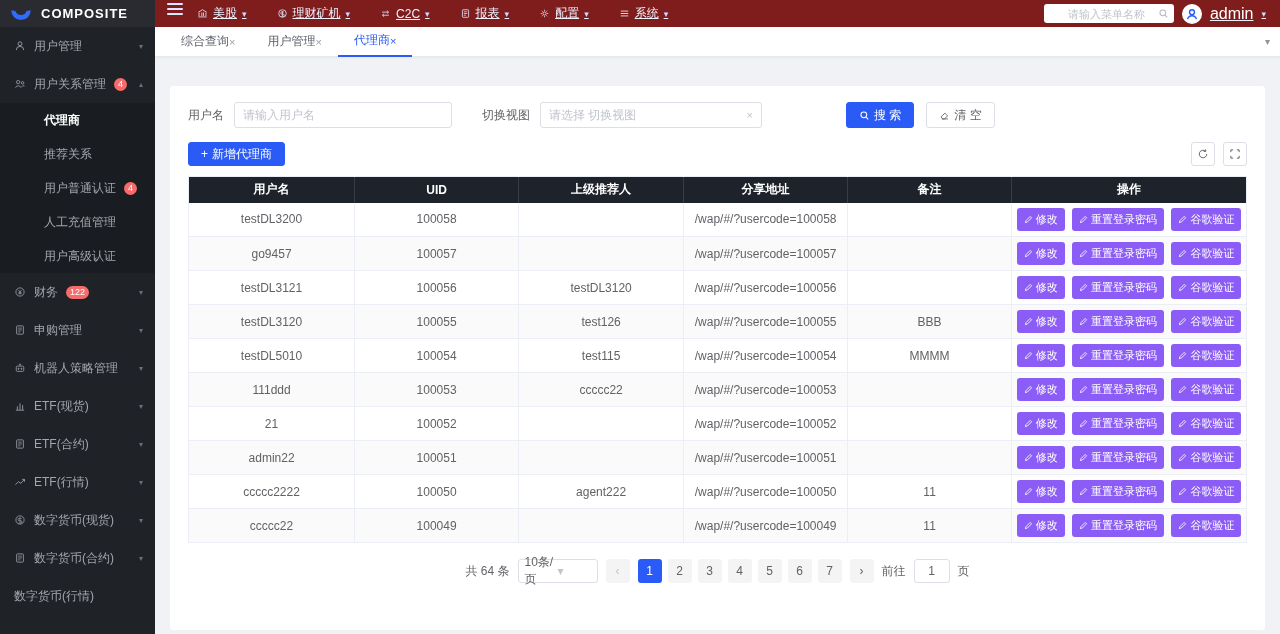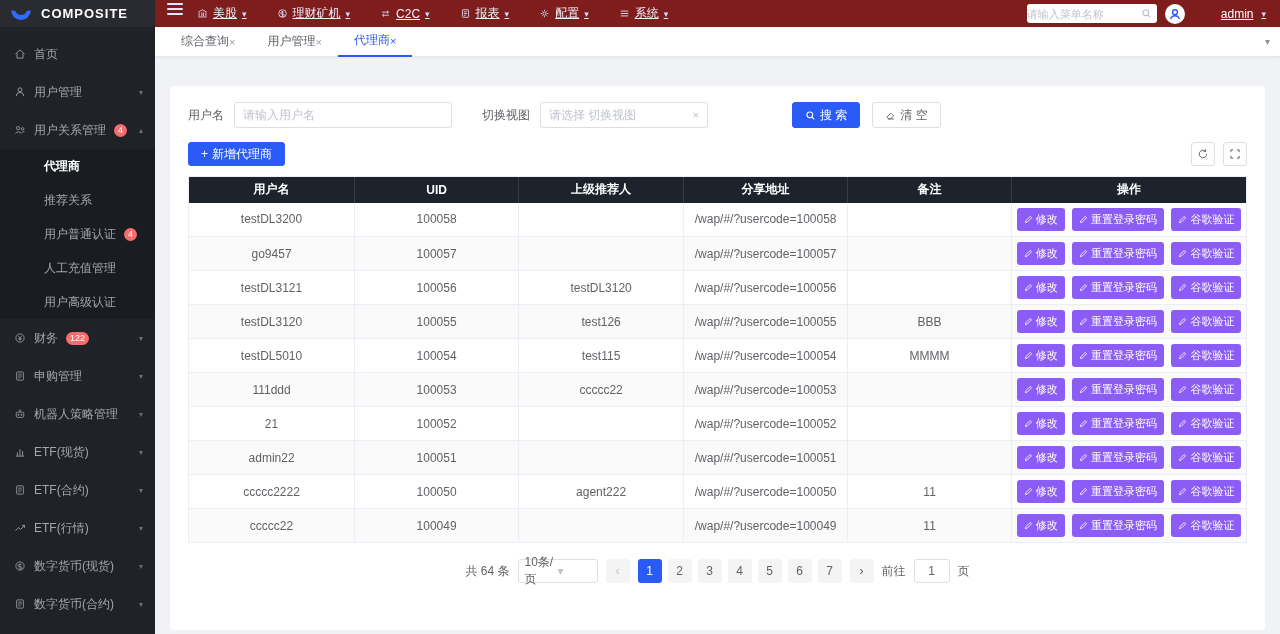--- a/index.html
+++ b/index.html
@@ -13,26 +13,26 @@
   .brand-text { font-size:13px; font-weight:bold; letter-spacing:1px; }
   .nav-rest { flex:1; background:#7f1d1d; display:flex; color:#eef2ff;text-decoration:underline; }
   .hamburger { width:16px; margin:0 14px 0 12px; cursor:pointer; }
   .hamburger i { display:block; height:2px; background:#dfe7ff; margin:3px 0; border-radius:1px; }
   .menus { display:flex; align-items:center; gap:30px; }
   .menu-item { display:flex; align-items:center; gap:5px; font-size:12px; cursor:pointer; white-space:nowrap; }
   .menu-item svg { width:11px; height:11px; stroke:#dfe7ff; }
   .caret { font-size:9px; color:#cdd9ff; }
   .nav-right { margin-left:auto; display:flex; align-items:center; gap:8px; padding-right:14px; }
   .nav-search { position:relative; }
-  .nav-search input { width:130px; height:19px; border:none; border-radius:3px; background:#fff; font-size:11px; padding:0 20px 0 0; color:#333; outline:none; }
+  .nav-search input { width:130px; height:19px; border:none; border-radius:3px; background:#fff; font-size:11px; padding:0 20px 0 24px; color:#333; outline:none; }
   .nav-search input::placeholder { color:#c0c4cc; }
   .nav-search svg { position:absolute; right:5px; top:4px; width:11px; height:11px; stroke:#b8bcc4; }
   .avatar { width:20px; height:20px; border-radius:50%; background:#fff; display:flex; align-items:center; justify-content:center; }
   .avatar svg { width:14px; height:14px; stroke:#2b5bf7; fill:none; }
-  .admin-name { font-size:12px; color:#fff;margin-left:28px; }
+  .admin-name { font-size:16px; color:#fff; }
 
   
   .page-body { flex:1; display:flex; min-height:0; }
 
   
   .sidebar { width:155px; flex:0 0 155px; background:#1f2227; color:#a3a6ad; overflow:hidden; }
   .side-item { height:38px; display:flex; align-items:center; gap:8px; padding:0 12px 0 14px; font-size:12px; cursor:pointer; white-space:nowrap; }
   .side-item svg { width:12px; height:12px; stroke:#9397a0; flex:0 0 12px; }
   .scaret { margin-left:auto; font-size:8px; color:#6b6f78; }
   .badge { background:#f56c6c; color:#fff; border-radius:9px; font-size:9px; line-height:13px; padding:0 4px; min-width:13px; text-align:center; }
@@ -50,21 +50,21 @@
   .tab-collapse { margin-left:auto; padding:0 10px; color:#909399; font-size:10px; cursor:pointer; }
 
   
   .content { flex:1; padding:13px 15px 4px 15px; overflow:hidden;margin-top:16px; }
   .card { background:#fff; border-radius:3px; padding:16px 10px 18px 10px; height:100%; }
 
   .filter-row { display:flex; align-items:center; margin:0 8px 14px 8px; }
   .f-label { color:#606266; margin-right:10px; font-size:12px; }
   .f-input { width:218px; height:26px; border:1px solid #dcdfe6; border-radius:3px; padding:0 8px; font-size:12px; color:#333; outline:none; }
   .f-input::placeholder { color:#c0c4cc; }
-  .f-select { width:168px; height:26px; border:1px solid #dcdfe6; border-radius:3px; display:flex; align-items:center; padding:0 8px; color:#c0c4cc; cursor:pointer; margin-right:0;justify-content:space-between; }
+  .f-select { width:222px; height:26px; border:1px solid #dcdfe6; border-radius:3px; display:flex; align-items:center; padding:0 8px; color:#c0c4cc; cursor:pointer; margin-right:0;justify-content:space-between; }
   .f-select .ph { flex:1; font-size:12px; }
   .f-select .x { font-size:11px; color:#c0c4cc; }
   .gap30 { width:30px; } .gap84 { width:84px; }
   .btn { display:inline-flex; align-items:center; gap:4px; height:26px; padding:0 12px; border-radius:3px; font-size:12px; cursor:pointer; border:1px solid transparent; }
   .btn-primary { background:#2b5bf7; color:#fff; border-color:#2b5bf7; }
   .btn-plain { background:#fff; color:#606266; border-color:#dcdfe6; }
   .btn svg { width:11px; height:11px; }
   .ml12 { margin-left:12px; }
 
   .toolbar-row { display:flex; align-items:center; margin:0 8px 10px 8px; }
@@ -247,26 +247,20 @@
         </div>
         <span class="admin-name">admin</span>
         <span class="caret">▾</span>
       </div>
     </div>
   </header>
 
   <div class="page-body">
 
     <aside class="sidebar">
-      <div class="side-item" style="margin-top:8px;">
-        <svg>
-            <use href="#i-home"></use>
-          </svg>
-        <span>首页</span>
-      </div>
       <div class="side-item">
         <svg>
             <use href="#i-user"></use>
           </svg>
         <span>用户管理</span>
         <span class="scaret">▾</span>
       </div>
       <div class="side-item">
         <svg>
             <use href="#i-users"></use>

